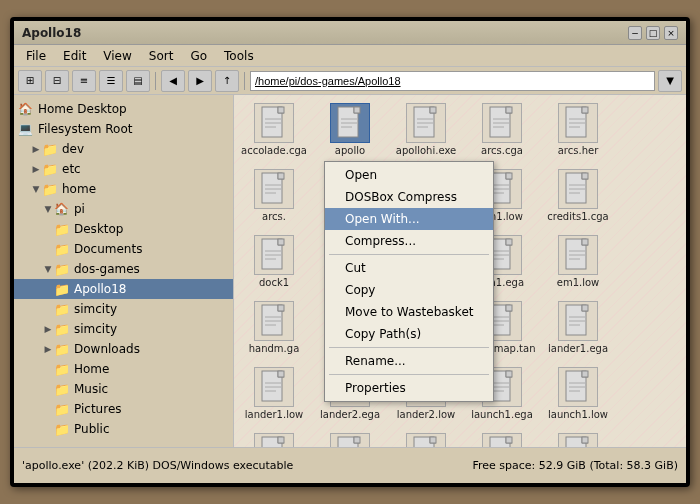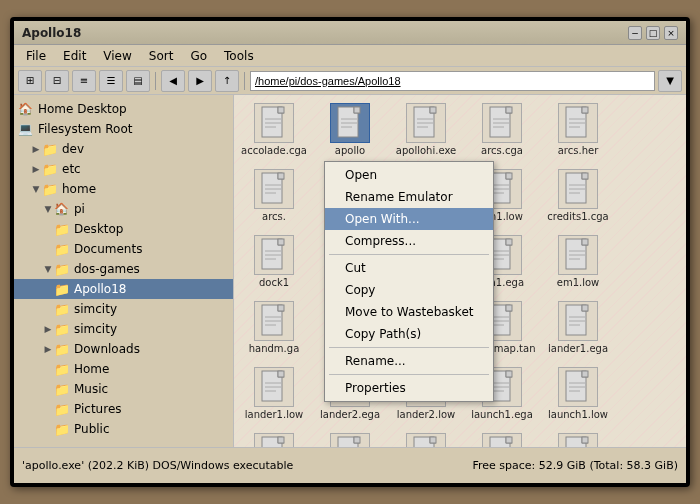--- a/index.html
+++ b/index.html
@@ -778,21 +778,21 @@
       <line x1="5" y1="13" x2="21" y2="13" stroke="#aaa" stroke-width="1"></line>
       <line x1="5" y1="17" x2="21" y2="17" stroke="#aaa" stroke-width="1"></line>
       <line x1="5" y1="21" x2="16" y2="21" stroke="#aaa" stroke-width="1"></line>
     </svg>
             </div>
           </div>
         </div>
 
       <div class="context-menu" style="left:90px; top:30px;margin-top:36px;">
         <div class="ctx-item">Open</div>
-        <div class="ctx-item">Rename Emulator</div>
+        <div class="ctx-item">DOSBox Compress</div>
         <div class="ctx-item highlighted">Open With...</div>
         <div class="ctx-item">Compress...</div>
         <div class="ctx-separator"></div>
         <div class="ctx-item">Cut</div>
         <div class="ctx-item">Copy</div>
         <div class="ctx-item">Move to Wastebasket</div>
         <div class="ctx-item">Copy Path(s)</div>
         <div class="ctx-separator"></div>
         <div class="ctx-item">Rename...</div>
         <div class="ctx-separator"></div>

